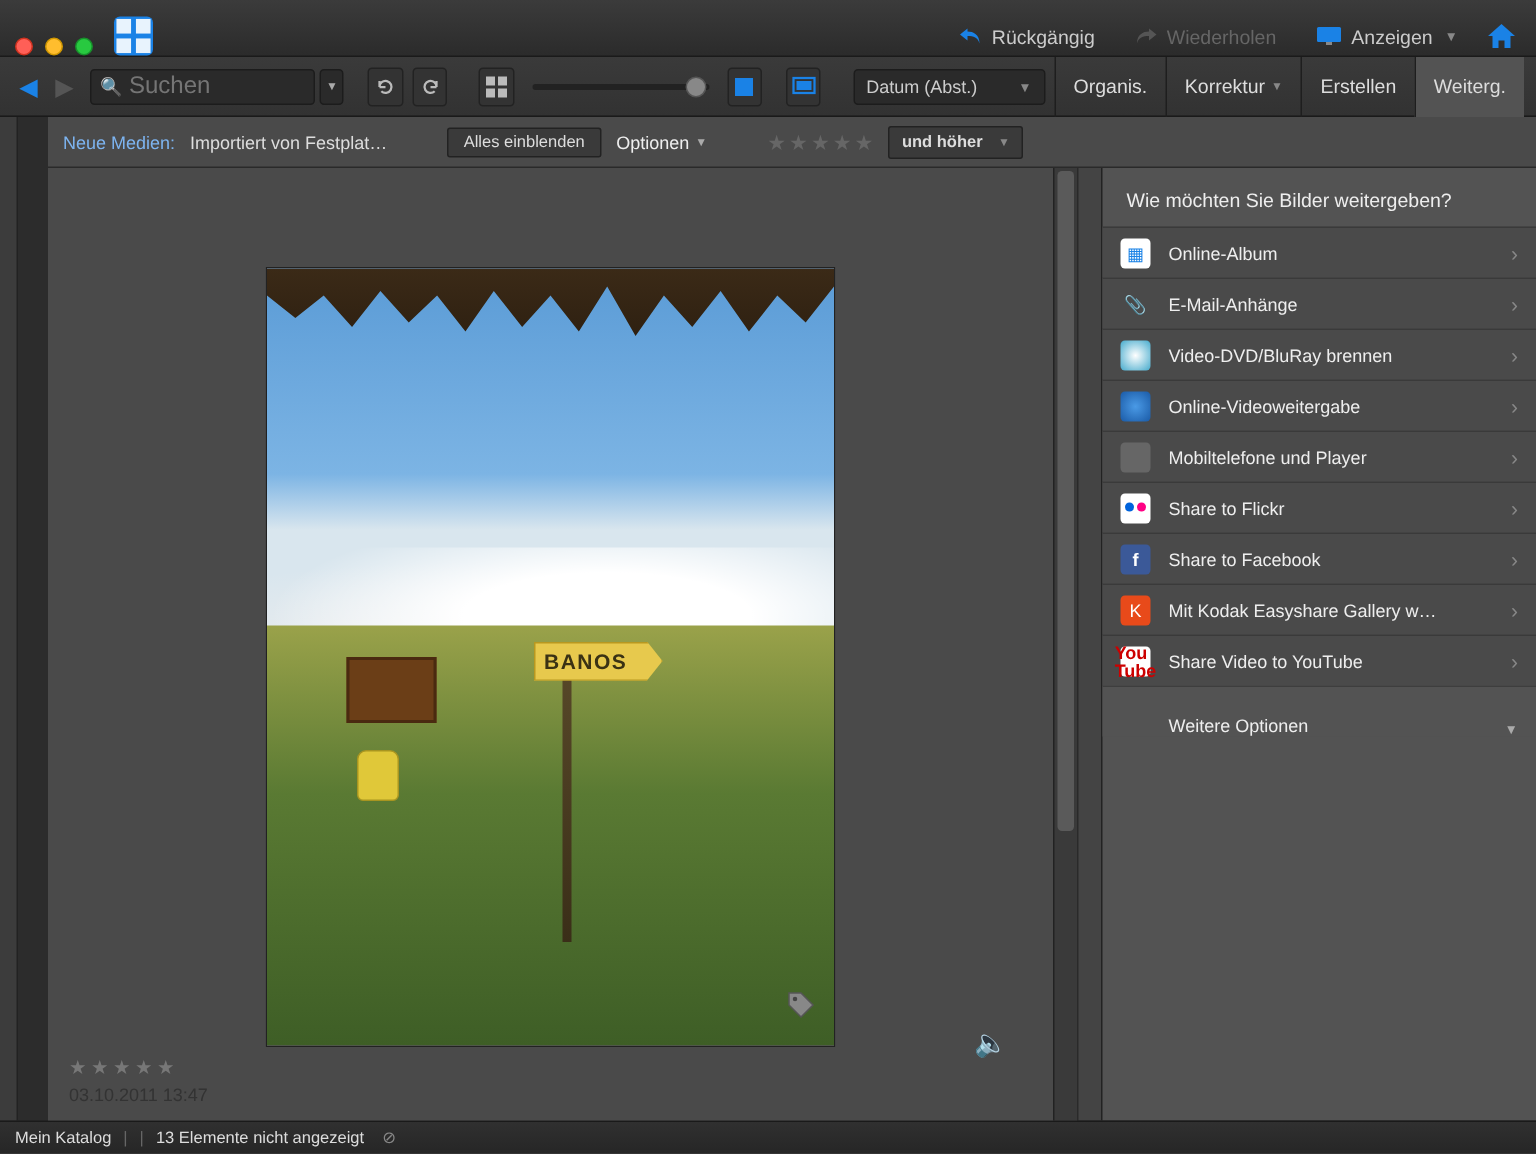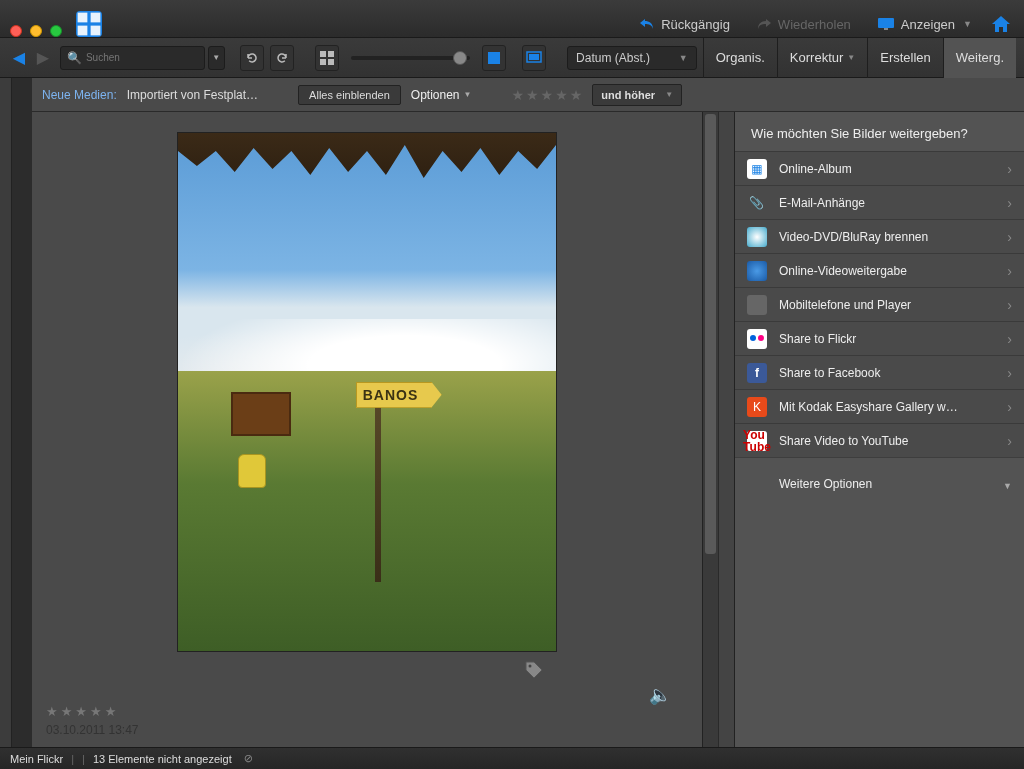--- a/index.html
+++ b/index.html
@@ -17,21 +17,21 @@
   .tb-btn.disabled { color:#666; }
   .tb-btn .dd { font-size:9px; color:#888; margin-left:2px;}
   .home-ic { width:26px;height:26px;display:flex;align-items:center;justify-content:center;}
   
   .toolbar { height: 40px; background: linear-gradient(#3a3a3a,#323232); display:flex; align-items:center; padding: 0 8px; gap:6px; border-bottom:1px solid #1a1a1a; }
   .nav-arrows { display:flex; gap:2px; }
   .nav-arrows span { width:22px; height:22px; display:flex; align-items:center; justify-content:center; font-size:16px; }
   .nav-arrows .prev { color:#1a82e6; }
   .nav-arrows .next { color:#555; }
   .search { display:flex; align-items:center; background:#2a2a2a; border:1px solid #1c1c1c; border-radius:3px; height:24px; padding:0 6px; width:150px; }
-  .search input { flex:1; background:transparent; border:0; color:#aaa; outline:none; font-size:10px; }
+  .search input { flex:1; background:transparent; border:0; color:#aaa; outline:none; font-size:16px; }
   .search .mag { color:#aaa; font-size:12px; margin-right:4px;}
   .search-dd { width:18px;height:24px;border:1px solid #1c1c1c;background:#2a2a2a;display:flex;align-items:center;justify-content:center;font-size:8px;color:#aaa;border-radius:3px;margin-left:-3px;}
   .ticon { width:26px;height:26px;background:#333;border:1px solid #222;border-radius:3px;display:flex;align-items:center;justify-content:center;color:#bbb;font-size:14px;cursor:pointer;}
   .ticon svg { width:16px;height:16px; }
   .zoom-sl { width:130px; height:4px; background:#222; border-radius:2px; position:relative; margin:0 6px;}
   .zoom-sl .thumb { position:absolute; left:102px; top:-5px; width:14px;height:14px;border-radius:50%;background:#888;border:1px solid #555;}
   .sort-dd { height:24px; background:#2a2a2a; border:1px solid #1c1c1c; border-radius:3px; display:flex; align-items:center; padding:0 8px; color:#ccc; font-size:12px; width:140px; justify-content:space-between;}
   .tabs { margin-left:auto; display:flex; height:40px; align-items:stretch;}
   .tab { padding:12px 12px; display:flex; align-items:center; color:#ddd; font-size:13px; cursor:pointer; border-left:1px solid #1e1e1e;}
   .tab.active { background:#535353; }
@@ -42,21 +42,21 @@
   .subbar .txt { color:#ddd; font-size:12px;}
   .btn-s { background:#3a3a3a; border:1px solid #222; padding:3px 10px; color:#ddd; font-size:11px; border-radius:2px; cursor:pointer;}
   .opt-dd { display:flex;align-items:center;gap:4px;color:#eee;font-size:12px;cursor:pointer;}
   .stars { display:flex; gap:2px; }
   .star { color:#666; font-size:14px; cursor:pointer;}
   .rating-dd { height:22px; background:#3a3a3a; border:1px solid #222; border-radius:2px; display:flex; align-items:center; padding:0 8px; color:#ddd; font-size:11px; justify-content:space-between; width:90px;cursor:pointer;font-weight:bold;}
   
   .main { flex:1; display:flex; min-height:0;}
   .left-strip { width:12px; background:#3c3c3c; border-right:1px solid #222;}
   .viewer { flex:1; background:#4a4a4a; display:flex; flex-direction:column; position:relative; min-width:0;}
-  .canvas { flex:1; display:flex; align-items:flex-start; justify-content:center; padding-top:20px; position:relative;}
+  .canvas { flex:1; display:flex; align-items:flex-end; justify-content:center; padding-top:20px; position:relative;}
   .photo { width:380px; height:520px; background:#888; border:1px solid #222; position:relative; overflow:hidden;}
   .sky { position:absolute; left:0; right:0; top:0; height:48%; background:linear-gradient(#5a9bd6 0%, #7cb4e4 55%, #d9e6ee 70%);}
   .clouds { position:absolute; left:0;right:0;top:36%;height:22%;background:radial-gradient(ellipse at 60% 40%, #fff 0%, #fff 30%, rgba(255,255,255,0) 70%), radial-gradient(ellipse at 30% 60%, #eee 0%, rgba(255,255,255,0) 60%);}
   .ground { position:absolute; left:0;right:0;bottom:0;height:54%;background:linear-gradient(#9aa24a 0%, #5a7a33 40%, #3e5e26 100%);}
   .thatch { position:absolute; left:0;right:0;top:0;height:60px;background:linear-gradient(#3b2a17,#2a1d0f);clip-path:polygon(0 0,100% 0,100% 20%,95% 60%,90% 30%,85% 70%,80% 25%,75% 65%,70% 30%,65% 75%,60% 20%,55% 70%,50% 30%,45% 65%,40% 25%,35% 70%,30% 30%,25% 60%,20% 25%,15% 65%,10% 30%,5% 55%,0 30%);}
   .signpost { position:absolute; left:52%; top:48%; width:6px; height:200px; background:linear-gradient(#5a4a2a,#3a2e18);}
   .sign { position:absolute; left:47%; top:48%; width:86px; height:26px; background:#e7c94d; border:1.5px solid #b89820; clip-path:polygon(0 0,88% 0,100% 50%,88% 100%,0 100%); display:flex;align-items:center;padding-left:6px; font-weight:bold; color:#3a3214; font-size:14px; letter-spacing:1px;}
   .board { position:absolute; left:14%; top:50%; width:60px;height:44px;background:#6b3e17;border:2px solid #4a2a10;}
   .barrel { position:absolute; left:16%; top:62%; width:28px;height:34px;background:#e0c839;border-radius:6px 6px 4px 4px;border:1px solid #a89520;}
   .tag-ic { position:absolute; right:158px; top:548px; width:20px;height:20px; }
@@ -322,18 +322,18 @@
         <div class="more-opt">
           <span>Weitere Optionen</span>
           <span class="dd">▼</span>
         </div>
       </div>
     </div>
   </div>
 </div>
 
 <div class="status">
-  <span>Mein Flickr</span>
+  <span>Mein Katalog</span>
   <span class="sep">|</span>
   <span class="sep">|</span>
   <span>13 Elemente nicht angezeigt</span>
   <span style="color:#888;margin-left:4px">⊘</span>
 </div>
 
 </body></html>

